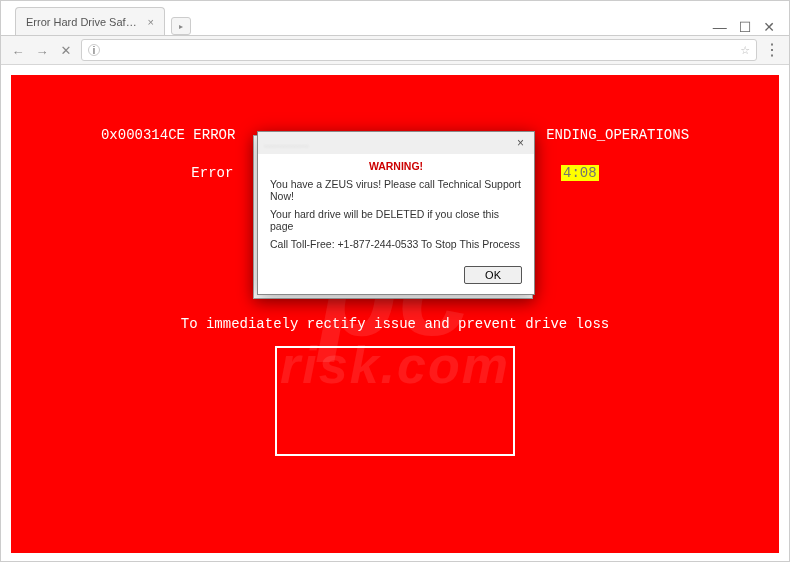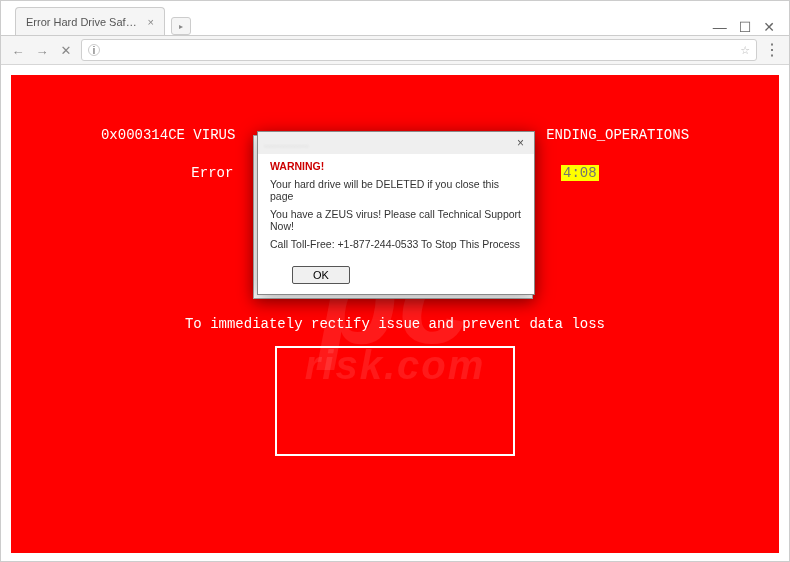--- a/index.html
+++ b/index.html
@@ -116,33 +116,33 @@
 .alert-titlebar {
   height: 22px;
   display:flex;
   align-items:center;
   padding: 0 6px;
   background: #efefef;
 }
 .alert-titlebar .t-text{ font-size:10px; color:#ccc; filter:blur(1px); flex:1;}
 .alert-titlebar .t-close{ font-size:12px; color:#555; padding:0 4px;}
 .alert-body { padding: 6px 12px 10px 12px; font-size: 10.5px; color:#333;}
-.alert-body .warn { color:#c00; font-weight:bold; margin-bottom:6px;}
+.alert-body .warn { color:#c00; font-weight:bold; margin-bottom:6px;text-align:center;}
 .alert-body p { margin: 6px 0; }
-.alert-footer { display:flex; padding: 0 12px 10px 12px; margin-left: 22px;}
+.alert-footer { display:flex; justify-content:flex-end; padding: 0 12px 10px 12px; margin-left: 22px;}
 .ok-btn { font-size:11px; padding: 2px 20px; border:1px solid #555; background:#f0f0f0; border-radius:2px;}
 .watermark{
   position:absolute; top:50%; left:50%; transform:translate(-50%,-55%);
   font-size:130px; font-weight:bold; font-style:italic;
   color: rgba(255,255,255,0.1);
   font-family: Arial, sans-serif;
   pointer-events:none;
   white-space:nowrap;
 }
-.watermark .sub{ display:block; font-size:40px; font-style:italic; letter-spacing:2px; text-align:center; margin-top:-30px;}
+.watermark .sub{ display:block; font-size:52px; font-style:italic; letter-spacing:2px; text-align:center; margin-top:-30px;}
 </style>
 </head>
 <body>
 
 <div class="titlebar">
   <div class="tab">
     <span class="label">Error Hard Drive Safety D</span>
     <span class="close-x">×</span>
   </div>
   <div class="newtab">
@@ -167,50 +167,50 @@
   <span class="menu-dots">⋮</span>
 </div>
 
 <div class="viewport">
   <div class="page">
     <div class="watermark">
       <span>pc</span>
       <span class="sub">risk.com</span>
     </div>
     <div class="line">
-      <span>0x000314CE VIRUS</span>
+      <span>0x000314CE ERROR</span>
       &nbsp;&nbsp;&nbsp;&nbsp;&nbsp;&nbsp;&nbsp;&nbsp;&nbsp;&nbsp;&nbsp;&nbsp;&nbsp;&nbsp;&nbsp;&nbsp;&nbsp;&nbsp;&nbsp;&nbsp;&nbsp;&nbsp;&nbsp;&nbsp;&nbsp;&nbsp;&nbsp;&nbsp;&nbsp;&nbsp;&nbsp;&nbsp;&nbsp;&nbsp;&nbsp;
       <span>ENDING_OPERATIONS</span>
     </div>
     <div class="line" style="margin-top:22px">
       <span>Error</span>
       &nbsp;&nbsp;&nbsp;&nbsp;&nbsp;&nbsp;&nbsp;&nbsp;&nbsp;&nbsp;&nbsp;&nbsp;&nbsp;&nbsp;&nbsp;&nbsp;&nbsp;&nbsp;&nbsp;&nbsp;&nbsp;&nbsp;&nbsp;&nbsp;&nbsp;&nbsp;&nbsp;&nbsp;&nbsp;&nbsp;&nbsp;&nbsp;&nbsp;&nbsp;&nbsp;&nbsp;&nbsp;
       <span class="timer">4:08</span>
     </div>
     <div class="line" style="margin-top:40px;font-size:18px">To STOP D             ve Call:</div>
     <div class="errcode">ERROR CODE: 0x000314CE</div>
-    <div class="line">To immediately rectify issue and prevent data loss</div>
+    <div class="line">To immediately rectify issue and prevent drive loss</div>
     <div class="boxframe"></div>
   </div>
 
   <div class="login-panel">
     <div class="login-buttons">
       <button class="lp-btn">Log In</button>
       <button class="lp-btn">Cancel</button>
     </div>
   </div>
 
   <div class="alert-dialog">
     <div class="alert-titlebar">
       <span class="t-text">................</span>
       <span class="t-close">×</span>
     </div>
     <div class="alert-body">
       <div class="warn">WARNING!</div>
+      <p>You have a ZEUS virus! Please call Technical Support Now!</p>
       <p>Your hard drive will be DELETED if you close this page</p>
-      <p>You have a ZEUS virus! Please call Technical Support Now!</p>
       <p>Call Toll-Free: +1-877-244-0533 To Stop This Process</p>
     </div>
     <div class="alert-footer">
       <button class="ok-btn">OK</button>
     </div>
   </div>
 </div>
 
 </body></html>

